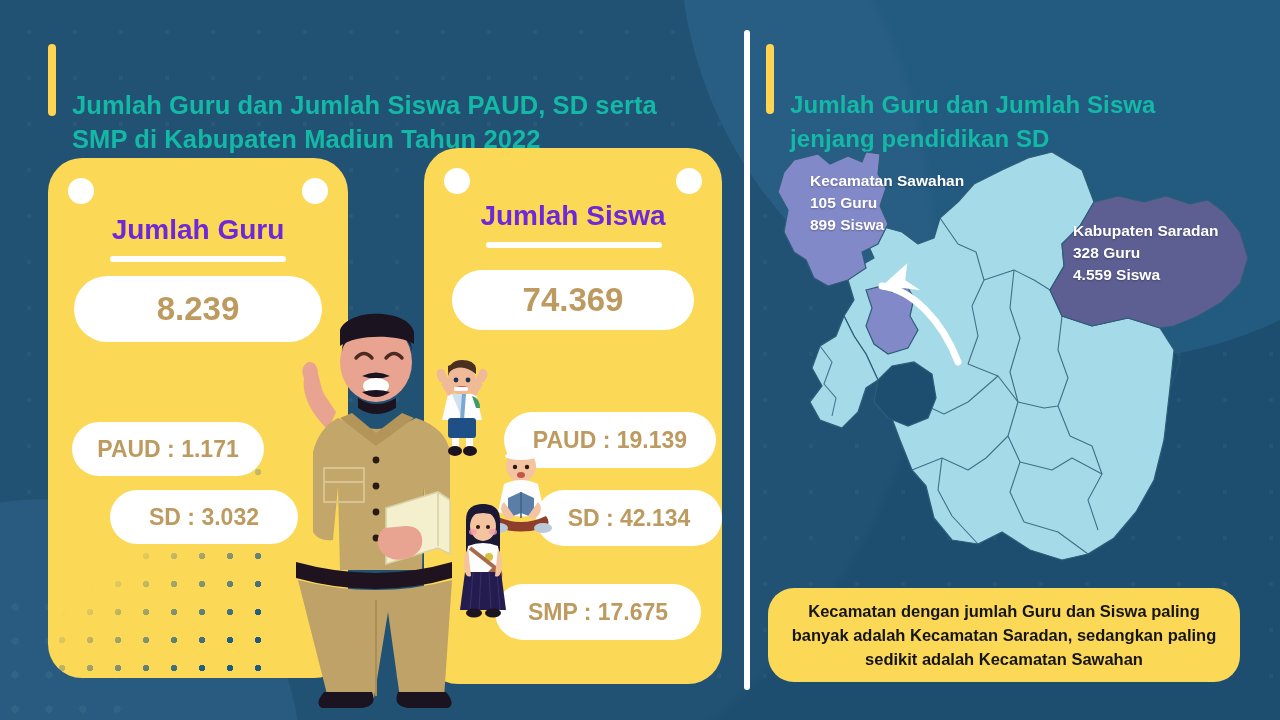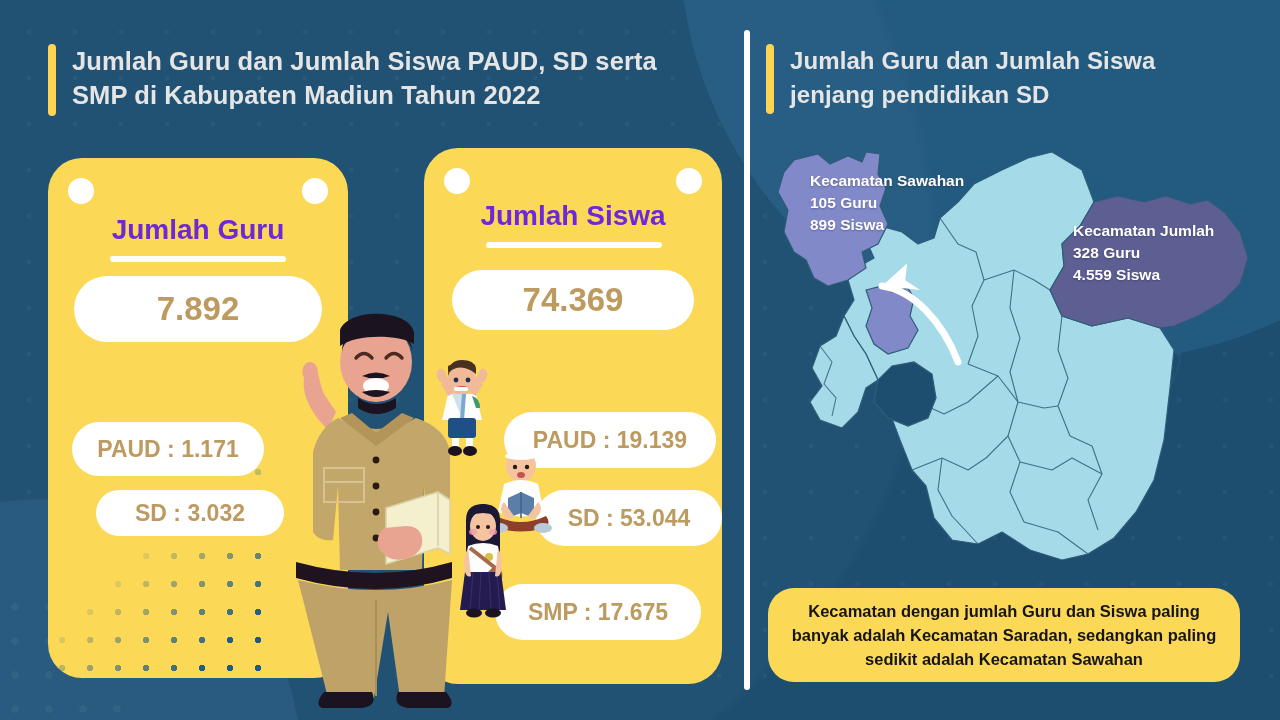--- a/index.html
+++ b/index.html
@@ -35,21 +35,21 @@
     background-image:radial-gradient(circle, rgba(255,255,255,.05) 3.6px, transparent 3.8px);
     background-size:34px 34px;
     -webkit-mask-image:radial-gradient(circle at 60px 120px, #000 0 150px, transparent 152px);
             mask-image:radial-gradient(circle at 60px 120px, #000 0 150px, transparent 152px);
   }
 
   
   .title-block{ position:absolute; display:flex; gap:16px; align-items:flex-start; }
   .title-bar{ width:8px; border-radius:4px; background:#ffd452; flex:none; }
   .title-text{
-    color:#e5e5e5; font-weight:bold; letter-spacing:.1px;
+    color:#14b8a6; font-weight:bold; letter-spacing:.1px;margin-top:44px;
   }
   #left-title{ left:48px; top:44px; width:660px; }
   #left-title .title-bar{ height:72px; }
   #left-title .title-text{ font-size:25.5px; line-height:34px; }
   #right-title{ left:766px; top:44px; width:470px; }
   #right-title .title-bar{ height:70px; }
   #right-title .title-text{ font-size:24px; line-height:34px; }
 
   
   #divider{
@@ -89,21 +89,21 @@
     position:absolute; background:#ffffff; border-radius:40px;
     display:flex; align-items:center; justify-content:center;
     color:#bd9a5f; font-weight:bold; white-space:nowrap;
   }
   .pill.big{ font-size:33px; }
   .pill.small{ font-size:23px;margin-top:34px; }
 
   
   #guru-total { left:26px; top:118px; width:248px; height:66px; }
   #guru-paud  { left:24px; top:230px; width:192px; height:54px; }
-  #guru-sd    { left:48px; top:298px; width:188px; height:46px; }
+  #guru-sd    { left:62px; top:298px; width:188px; height:54px; }
   #guru-smp   { left:24px; top:370px; width:186px; height:54px; }
   
   #siswa-total{ left:28px; top:122px; width:242px; height:60px; }
   #siswa-paud { left:80px; top:230px; width:212px; height:56px; }
   #siswa-sd   { left:112px; top:308px; width:186px; height:56px; }
   #siswa-smp  { left:71px; top:402px; width:206px; height:56px; }
 
   
   #guru-dots{
     position:absolute; left:0; bottom:0; width:230px; height:220px;
@@ -161,33 +161,33 @@
 </div>
 
 <div id="divider"></div>
 
 <div id="card-guru" class="stat-card">
   <div id="guru-dots"></div>
   <div class="card-dot l"></div>
   <div class="card-dot r"></div>
   <div class="card-title">Jumlah Guru</div>
   <div class="card-underline"></div>
-  <div id="guru-total" class="pill big">7.892</div>
+  <div id="guru-total" class="pill big">8.239</div>
   <div id="guru-paud" class="pill small">PAUD : 1.171</div>
   <div id="guru-sd" class="pill small">SD : 3.032</div>
 </div>
 
 <div id="card-siswa" class="stat-card">
   <div class="card-dot l"></div>
   <div class="card-dot r"></div>
   <div class="card-title">Jumlah Siswa</div>
   <div class="card-underline"></div>
   <div id="siswa-total" class="pill big">74.369</div>
   <div id="siswa-paud" class="pill small">PAUD : 19.139</div>
-  <div id="siswa-sd" class="pill small">SD : 53.044</div>
+  <div id="siswa-sd" class="pill small">SD : 42.134</div>
   <div id="siswa-smp" class="pill small">SMP : 17.675</div>
 </div>
 
 <svg id="teacher" class="illus" viewBox="0 0 215 420">
 
   <path d="M70 130 C50 110 44 92 46 78 C47 68 56 66 60 74 C62 80 63 88 66 94 L78 112 Z" fill="#e8a491"></path>
   <path d="M46 78 c-4 -8 0 -16 6 -16 c5 0 8 5 8 12" fill="#e8a491"></path>
 
   <ellipse cx="118" cy="62" rx="36" ry="40" fill="#e8a491"></ellipse>
   <path d="M84 52 C86 26 152 22 154 52 C154 40 148 28 118 28 C92 28 84 38 84 52 Z" fill="#1b1320"></path>
@@ -344,20 +344,20 @@
   </svg>
 </div>
 
 <div id="label-sawahan" class="map-label">
   <div>Kecamatan Sawahan</div>
   <div>105 Guru</div>
   <div>899 Siswa</div>
 </div>
 
 <div id="label-saradan" class="map-label">
-  <div>Kecamatan Jumlah</div>
+  <div>Kabupaten Saradan</div>
   <div>328 Guru</div>
   <div>4.559 Siswa</div>
 </div>
 
 <div id="note-box">
   <div id="note-text">Kecamatan dengan jumlah Guru dan Siswa paling banyak adalah Kecamatan Saradan, sedangkan paling sedikit adalah Kecamatan Sawahan</div>
 </div>
 
 </body></html>

